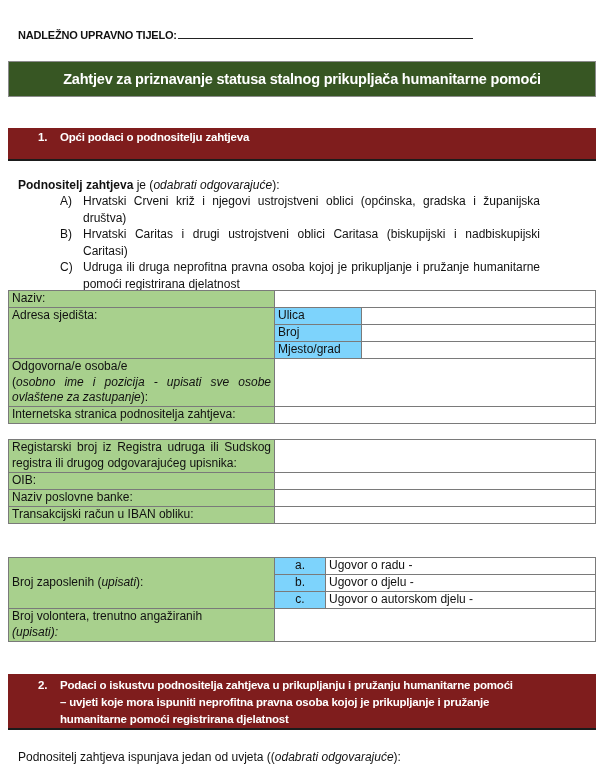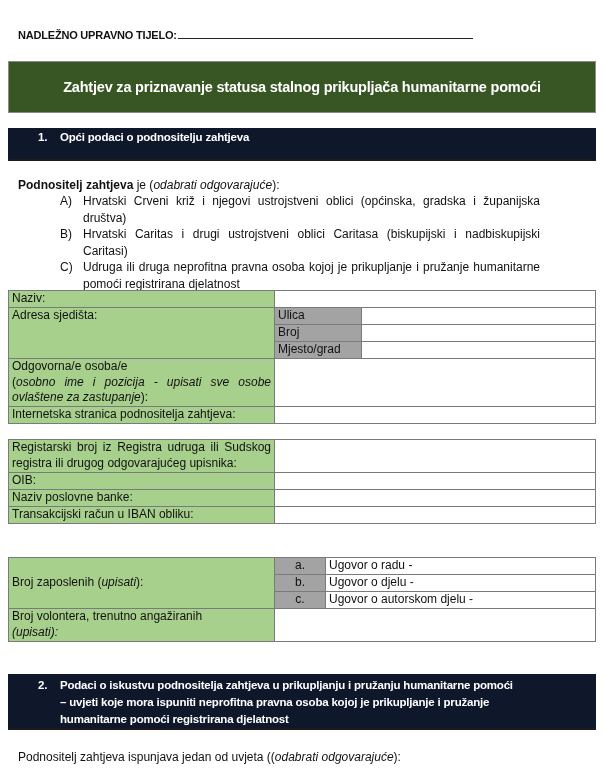--- a/index.html
+++ b/index.html
@@ -2,40 +2,40 @@
 <html><head>
 <meta charset="utf-8">
 <style>
   * { box-sizing: border-box; margin: 0; padding: 0; }
   html, body { width: 604px; height: 771px; background: #ffffff; overflow: hidden; }
   body { position: relative; font-family: "Liberation Sans", sans-serif; color: #111; font-size: 12px; }
 
   .authority { position: absolute; left: 18px; top: 5px; font-size: 11px; font-weight: bold; letter-spacing: -0.2px; white-space: nowrap; margin-top: 23px; }
   .authority .line { display: inline-block; width: 295px; border-bottom: 1px solid #222; height: 11px; vertical-align: baseline; margin-left: 1px; }
 
-  .title-bar { position: absolute; left: 8px; top: 61px; width: 588px; height: 52px; background: #375623; border: 1px solid #8a8a8a; color: #fff; font-weight: bold; font-size: 14.5px; display: flex; align-items: center; justify-content: center; letter-spacing: -0.2px; }
+  .title-bar { position: absolute; left: 8px; top: 61px; width: 588px; height: 36px; background: #375623; border: 1px solid #8a8a8a; color: #fff; font-weight: bold; font-size: 14.5px; display: flex; align-items: center; justify-content: center; letter-spacing: -0.2px; }
 
-  .section-bar { position: absolute; left: 8px; width: 588px; background: #0f172a; border-bottom: 2px solid #1b1b1b; color: #fff; font-weight: bold; font-size: 11.5px; letter-spacing: -0.2px; }
+  .section-bar { position: absolute; left: 8px; width: 588px; background: #7f1d1d; border-bottom: 2px solid #1b1b1b; color: #fff; font-weight: bold; font-size: 11.5px; letter-spacing: -0.2px; }
   .sec1 { top: 128px; height: 33px; padding: 3px 0 0 30px; }
   .sec1 .num { display: inline-block; width: 22px; }
   .sec2 { top: 674px; height: 56px; padding: 3px 0 0 30px; line-height: 17px; }
   .sec2 .row { display: flex; }
   .sec2 .num { display: inline-block; width: 22px; flex: none; }
 
   .intro { position: absolute; left: 18px; top: 178px; font-size: 12px; }
   .intro b { font-weight: bold; }
   .opts { position: absolute; left: 60px; top: 193px; width: 480px; font-size: 12px; line-height: 16.5px; }
   .opt { display: flex; }
   .opt .letter { width: 23px; flex: none; }
   .opt .text { text-align: justify; flex: 1; }
 
   table { position: absolute; left: 8px; width: 588px; border-collapse: collapse; font-size: 12px; }
   td { border: 1px solid #7a7a7a; padding: 0 3px; vertical-align: top; line-height: 15.5px; }
   td.lbl { background: #a8d08d; width: 266px; }
-  td.sub { background: #a3a3a3; }
+  td.sub { background: #7dd3fc; }
   td.val { background: #ffffff; }
   .t1 { top: 290px; border-radius: 12px; }
   .t2 { top: 439px; padding-left: 32px; }
   .t3 { top: 557px; }
   .t3 td.sub { text-align: center; width: 51px; }
   .t1 td.sub { width: 87px; }
   .just { text-align: justify; }
   i { font-style: italic; }
   .mid { vertical-align: middle; }
 

